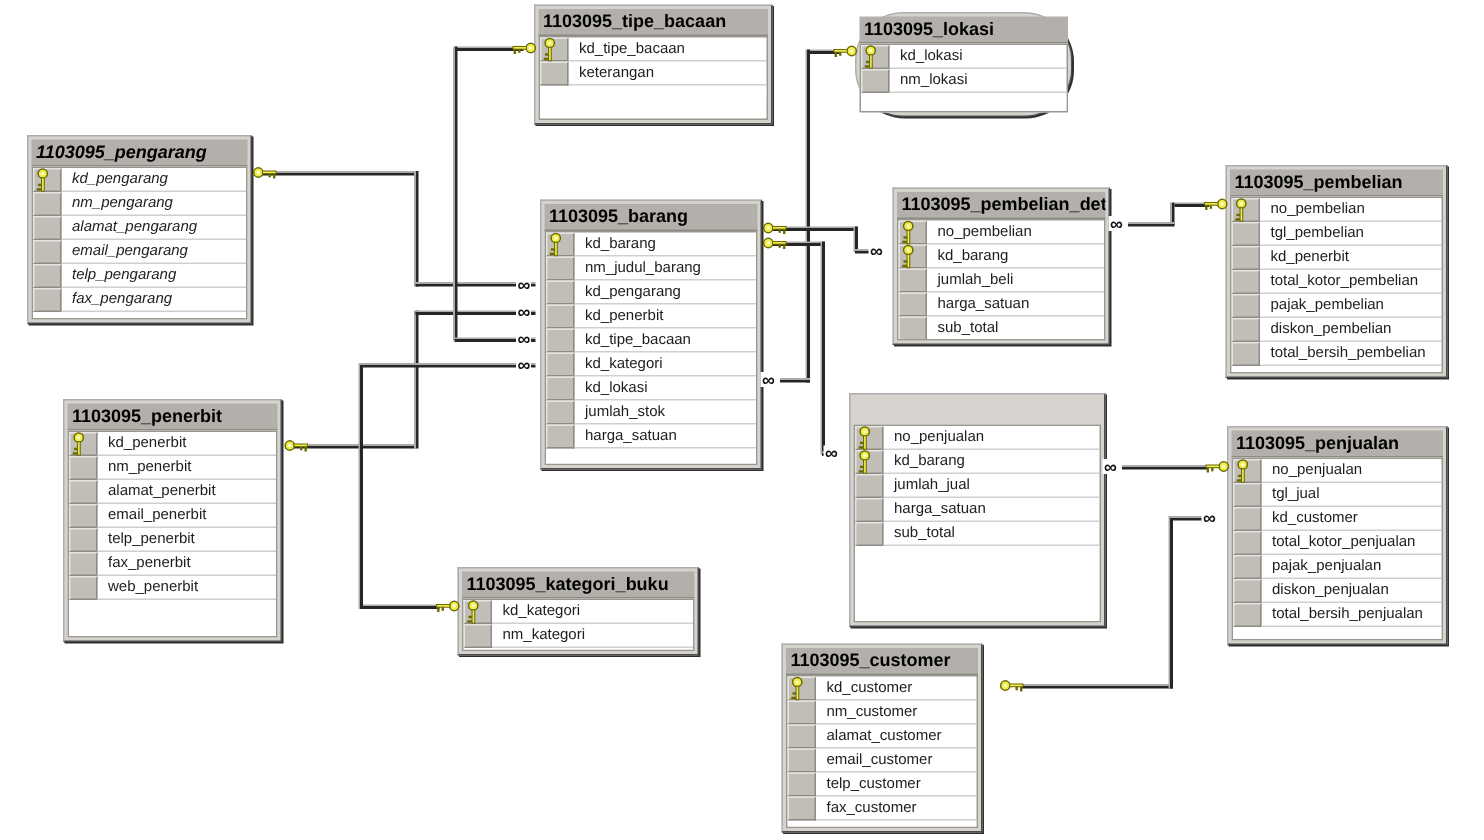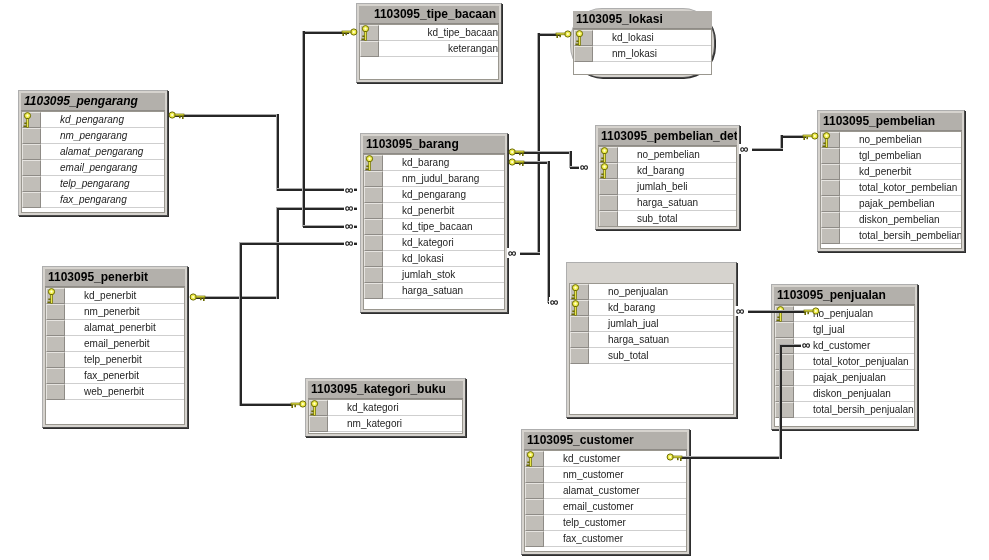--- a/index.html
+++ b/index.html
@@ -13,21 +13,21 @@
   .tbl-title{height:17px;line-height:17px;background:#b3b0ab;color:#000;
        font-size:12px;font-weight:bold;padding:0 3px;white-space:nowrap;overflow:hidden;
        border-bottom:1px solid #8e8b86;}
   .tbl-body{position:absolute;left:2px;right:2px;top:20px;bottom:2px;background:#ffffff;
        border:1px solid #9a978f;overflow:hidden;}
   .row{display:flex;height:16px;align-items:stretch;}
   .row-icon{width:19px;box-sizing:border-box;background:#c1beb8;
        border-right:1px solid #8e8b86;border-bottom:1px solid #8e8b86;
        border-top:1px solid #e6e4e0;border-left:1px solid #e6e4e0;
        display:flex;align-items:center;justify-content:center;flex:0 0 19px;}
-  .row-label{flex:1;font-size:10px;color:#1d1d1d;line-height:15px;padding-left:19px;
+  .row-label{flex:1;font-size:10px;color:#1d1d1d;line-height:15px;padding-left:7px;
        border-bottom:1px solid #cfcfcf;white-space:nowrap;overflow:hidden;}
   .filler{background:#ffffff;}
   .pkkey{transform:rotate(90deg);display:block;}
   
   .seg{position:absolute;}
   .seg-h{height:3px;background:linear-gradient(180deg,#ababab 40%,#262626 40%);}
   .seg-v{width:3px;background:linear-gradient(90deg,#ababab 40%,#262626 40%);}
   .endkey{position:absolute;width:17px;height:10px;}
   .endkey svg{display:block;}
   .inf{position:absolute;font-size:12px;font-weight:bold;color:#111;line-height:10px;
@@ -68,21 +68,21 @@
           <span class="row-icon"></span>
           <span class="row-label">telp_pengarang</span>
         </div>
         <div class="row">
           <span class="row-icon"></span>
           <span class="row-label">fax_pengarang</span>
         </div>
         <div class="filler" style="height: 6px;"></div>
       </div>
     </div>
-    <div class="tbl" style="left: 356px; top: 3px; width: 146px; height: 80px; text-align: right;">
+    <div class="tbl" style="left: 356px; top: 3px; width: 159px; height: 80px;">
       <div class="tbl-title">1103095_tipe_bacaan</div>
       <div class="tbl-body">
         <div class="row">
           <span class="row-icon">
             <span class="pkkey" style="width: 17px; height: 10px;"><svg width="17" height="10" viewBox="0 0 17 10">
                 <circle cx="4.2" cy="5" r="3.1" fill="#f0ee4e" stroke="#6b6b00" stroke-width="1"></circle>
                 <circle cx="4.2" cy="5" r="1.1" fill="#fffde0" stroke="none"></circle>
                 <rect x="7" y="4" width="9" height="1.8" fill="#f0ee4e" stroke="#6b6b00" stroke-width="0.7"></rect>
                 <rect x="11" y="5.8" width="1.6" height="2.4" fill="#6b6b00"></rect>
                 <rect x="14" y="5.8" width="1.6" height="3.2" fill="#6b6b00"></rect>
@@ -328,21 +328,21 @@
           <span class="row-icon"></span>
           <span class="row-label">harga_satuan</span>
         </div>
         <div class="row">
           <span class="row-icon"></span>
           <span class="row-label">sub_total</span>
         </div>
         <div class="filler" style="height: 52px;"></div>
       </div>
     </div>
-    <div class="tbl" style="left: 771px; top: 284px; width: 147px; height: 146px;">
+    <div class="tbl" style="left: 818px; top: 284px; width: 147px; height: 146px;">
       <div class="tbl-title">1103095_penjualan</div>
       <div class="tbl-body">
         <div class="row">
           <span class="row-icon">
             <span class="pkkey" style="width: 17px; height: 10px;"><svg width="17" height="10" viewBox="0 0 17 10">
                 <circle cx="4.2" cy="5" r="3.1" fill="#f0ee4e" stroke="#6b6b00" stroke-width="1"></circle>
                 <circle cx="4.2" cy="5" r="1.1" fill="#fffde0" stroke="none"></circle>
                 <rect x="7" y="4" width="9" height="1.8" fill="#f0ee4e" stroke="#6b6b00" stroke-width="0.7"></rect>
                 <rect x="11" y="5.8" width="1.6" height="2.4" fill="#6b6b00"></rect>
                 <rect x="14" y="5.8" width="1.6" height="3.2" fill="#6b6b00"></rect>
@@ -392,21 +392,21 @@
           </span>
           <span class="row-label">kd_kategori</span>
         </div>
         <div class="row">
           <span class="row-icon"></span>
           <span class="row-label">nm_kategori</span>
         </div>
         <div class="filler" style="height: 3px;"></div>
       </div>
     </div>
-    <div class="tbl" style="left: 521px; top: 429px; width: 169px; height: 126px;">
+    <div class="tbl" style="left: 521px; top: 429px; width: 134px; height: 126px;">
       <div class="tbl-title">1103095_customer</div>
       <div class="tbl-body">
         <div class="row">
           <span class="row-icon">
             <span class="pkkey" style="width: 17px; height: 10px;"><svg width="17" height="10" viewBox="0 0 17 10">
                 <circle cx="4.2" cy="5" r="3.1" fill="#f0ee4e" stroke="#6b6b00" stroke-width="1"></circle>
                 <circle cx="4.2" cy="5" r="1.1" fill="#fffde0" stroke="none"></circle>
                 <rect x="7" y="4" width="9" height="1.8" fill="#f0ee4e" stroke="#6b6b00" stroke-width="0.7"></rect>
                 <rect x="11" y="5.8" width="1.6" height="2.4" fill="#6b6b00"></rect>
                 <rect x="14" y="5.8" width="1.6" height="3.2" fill="#6b6b00"></rect>

